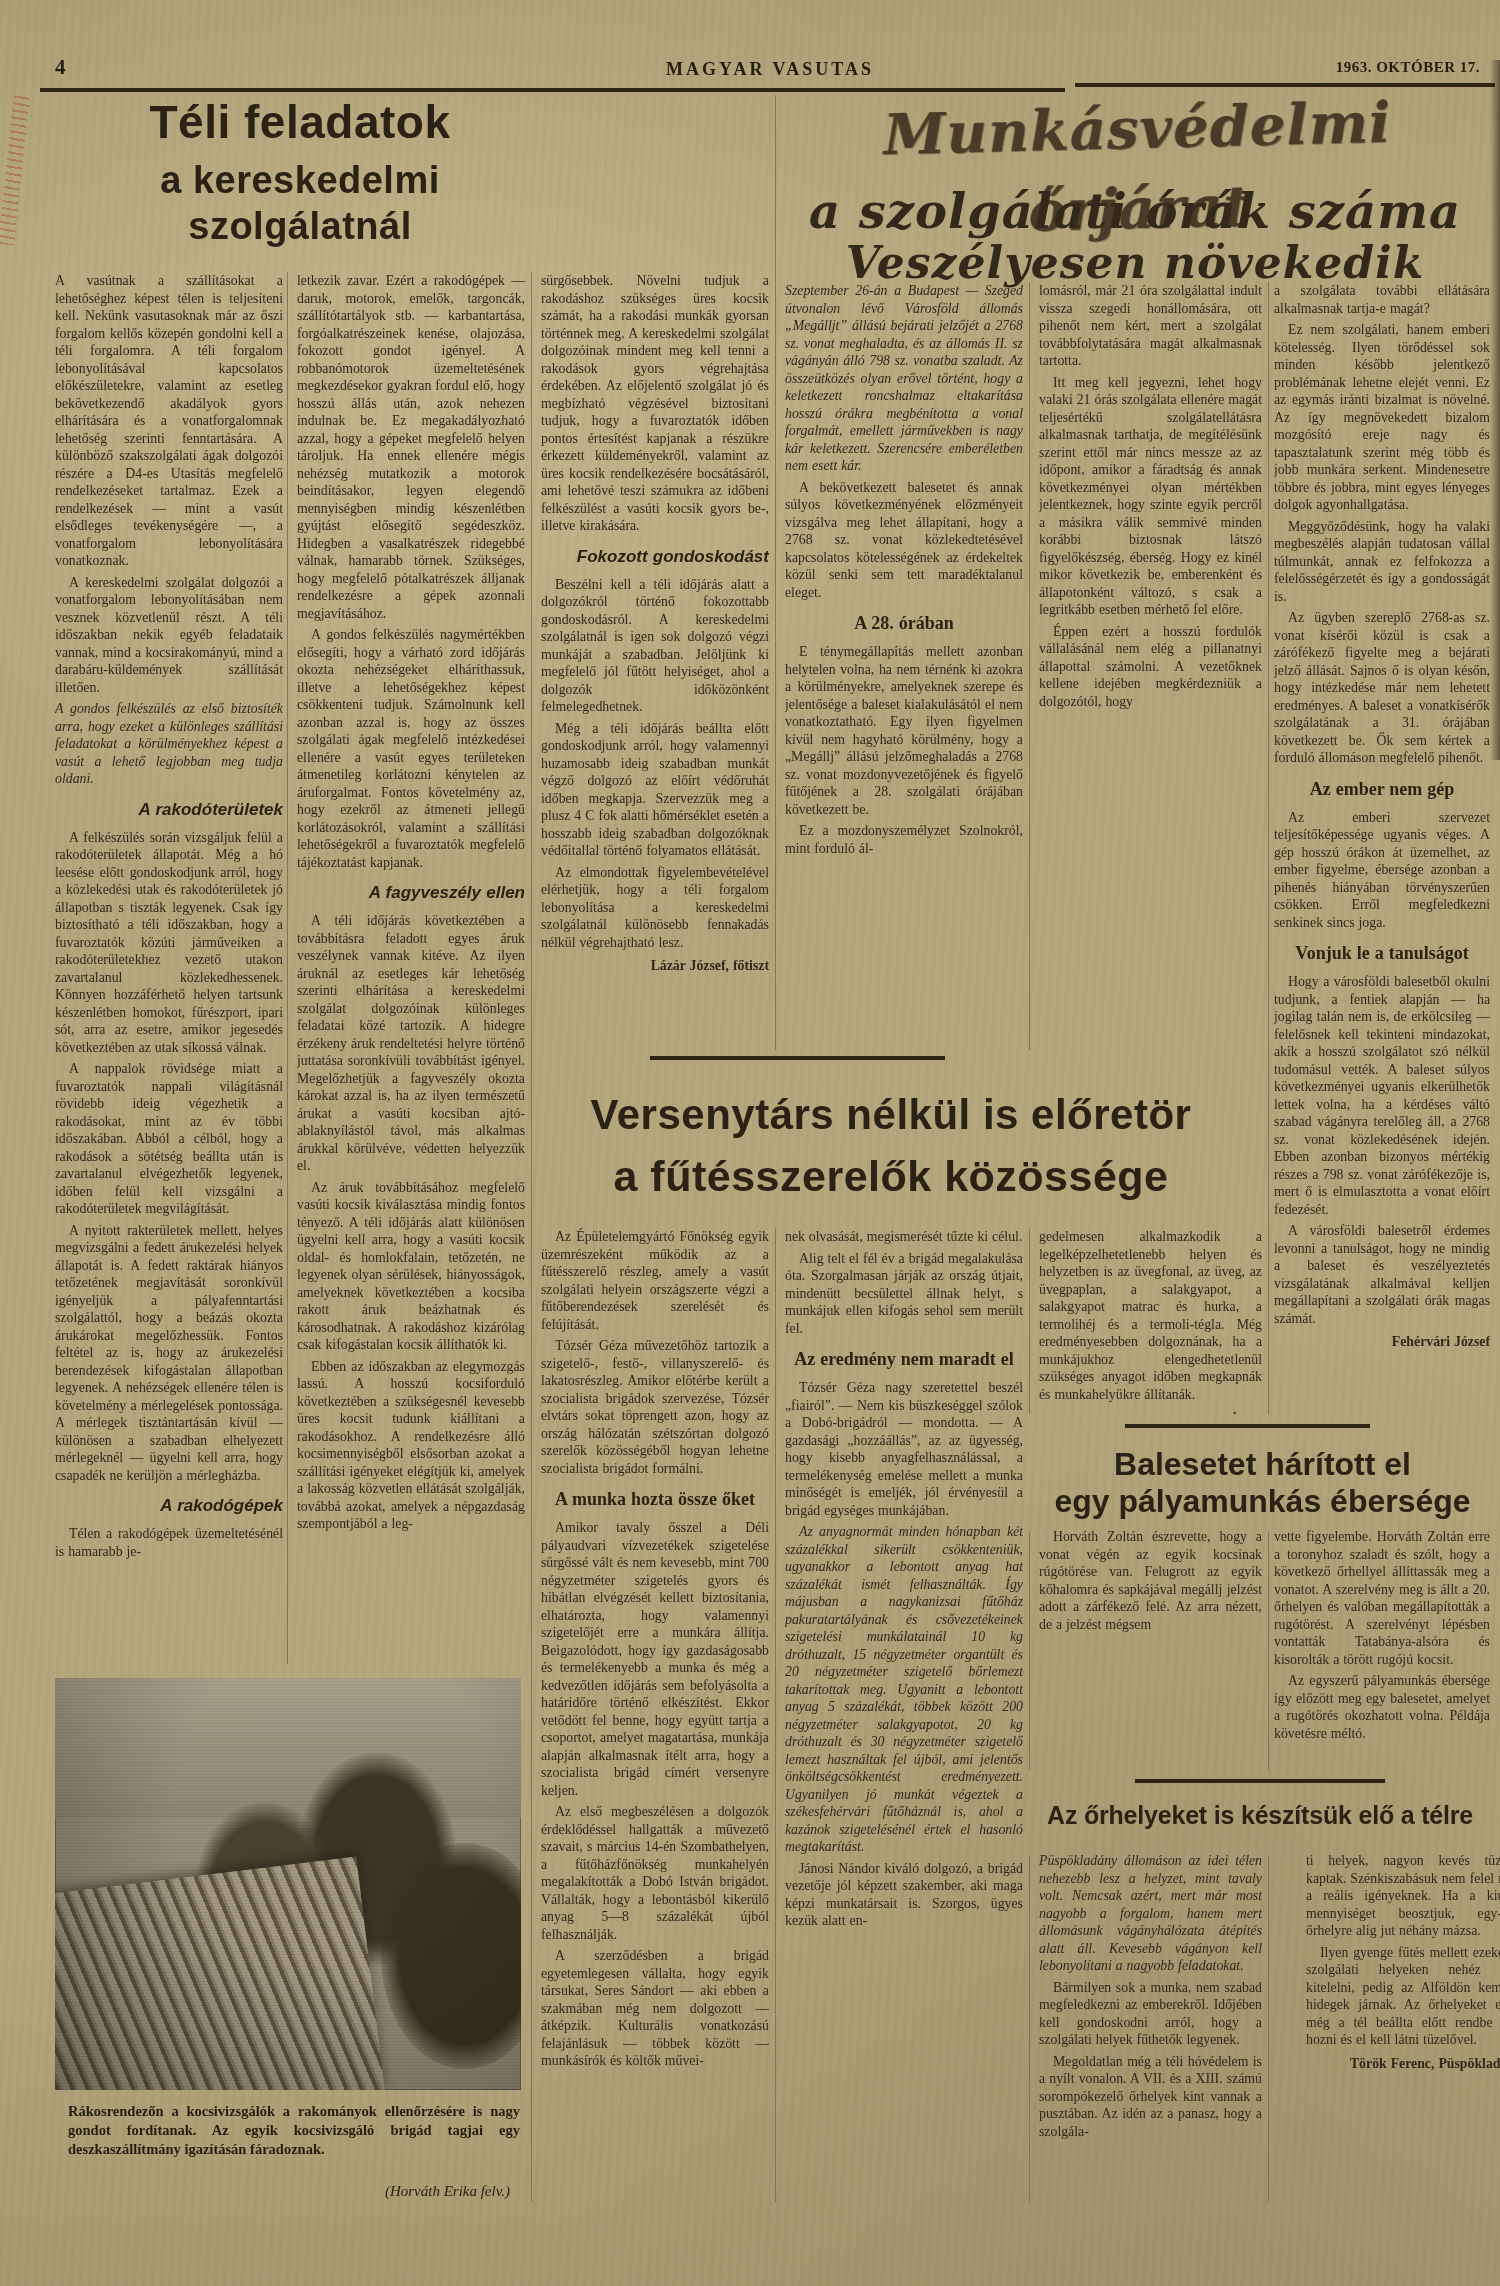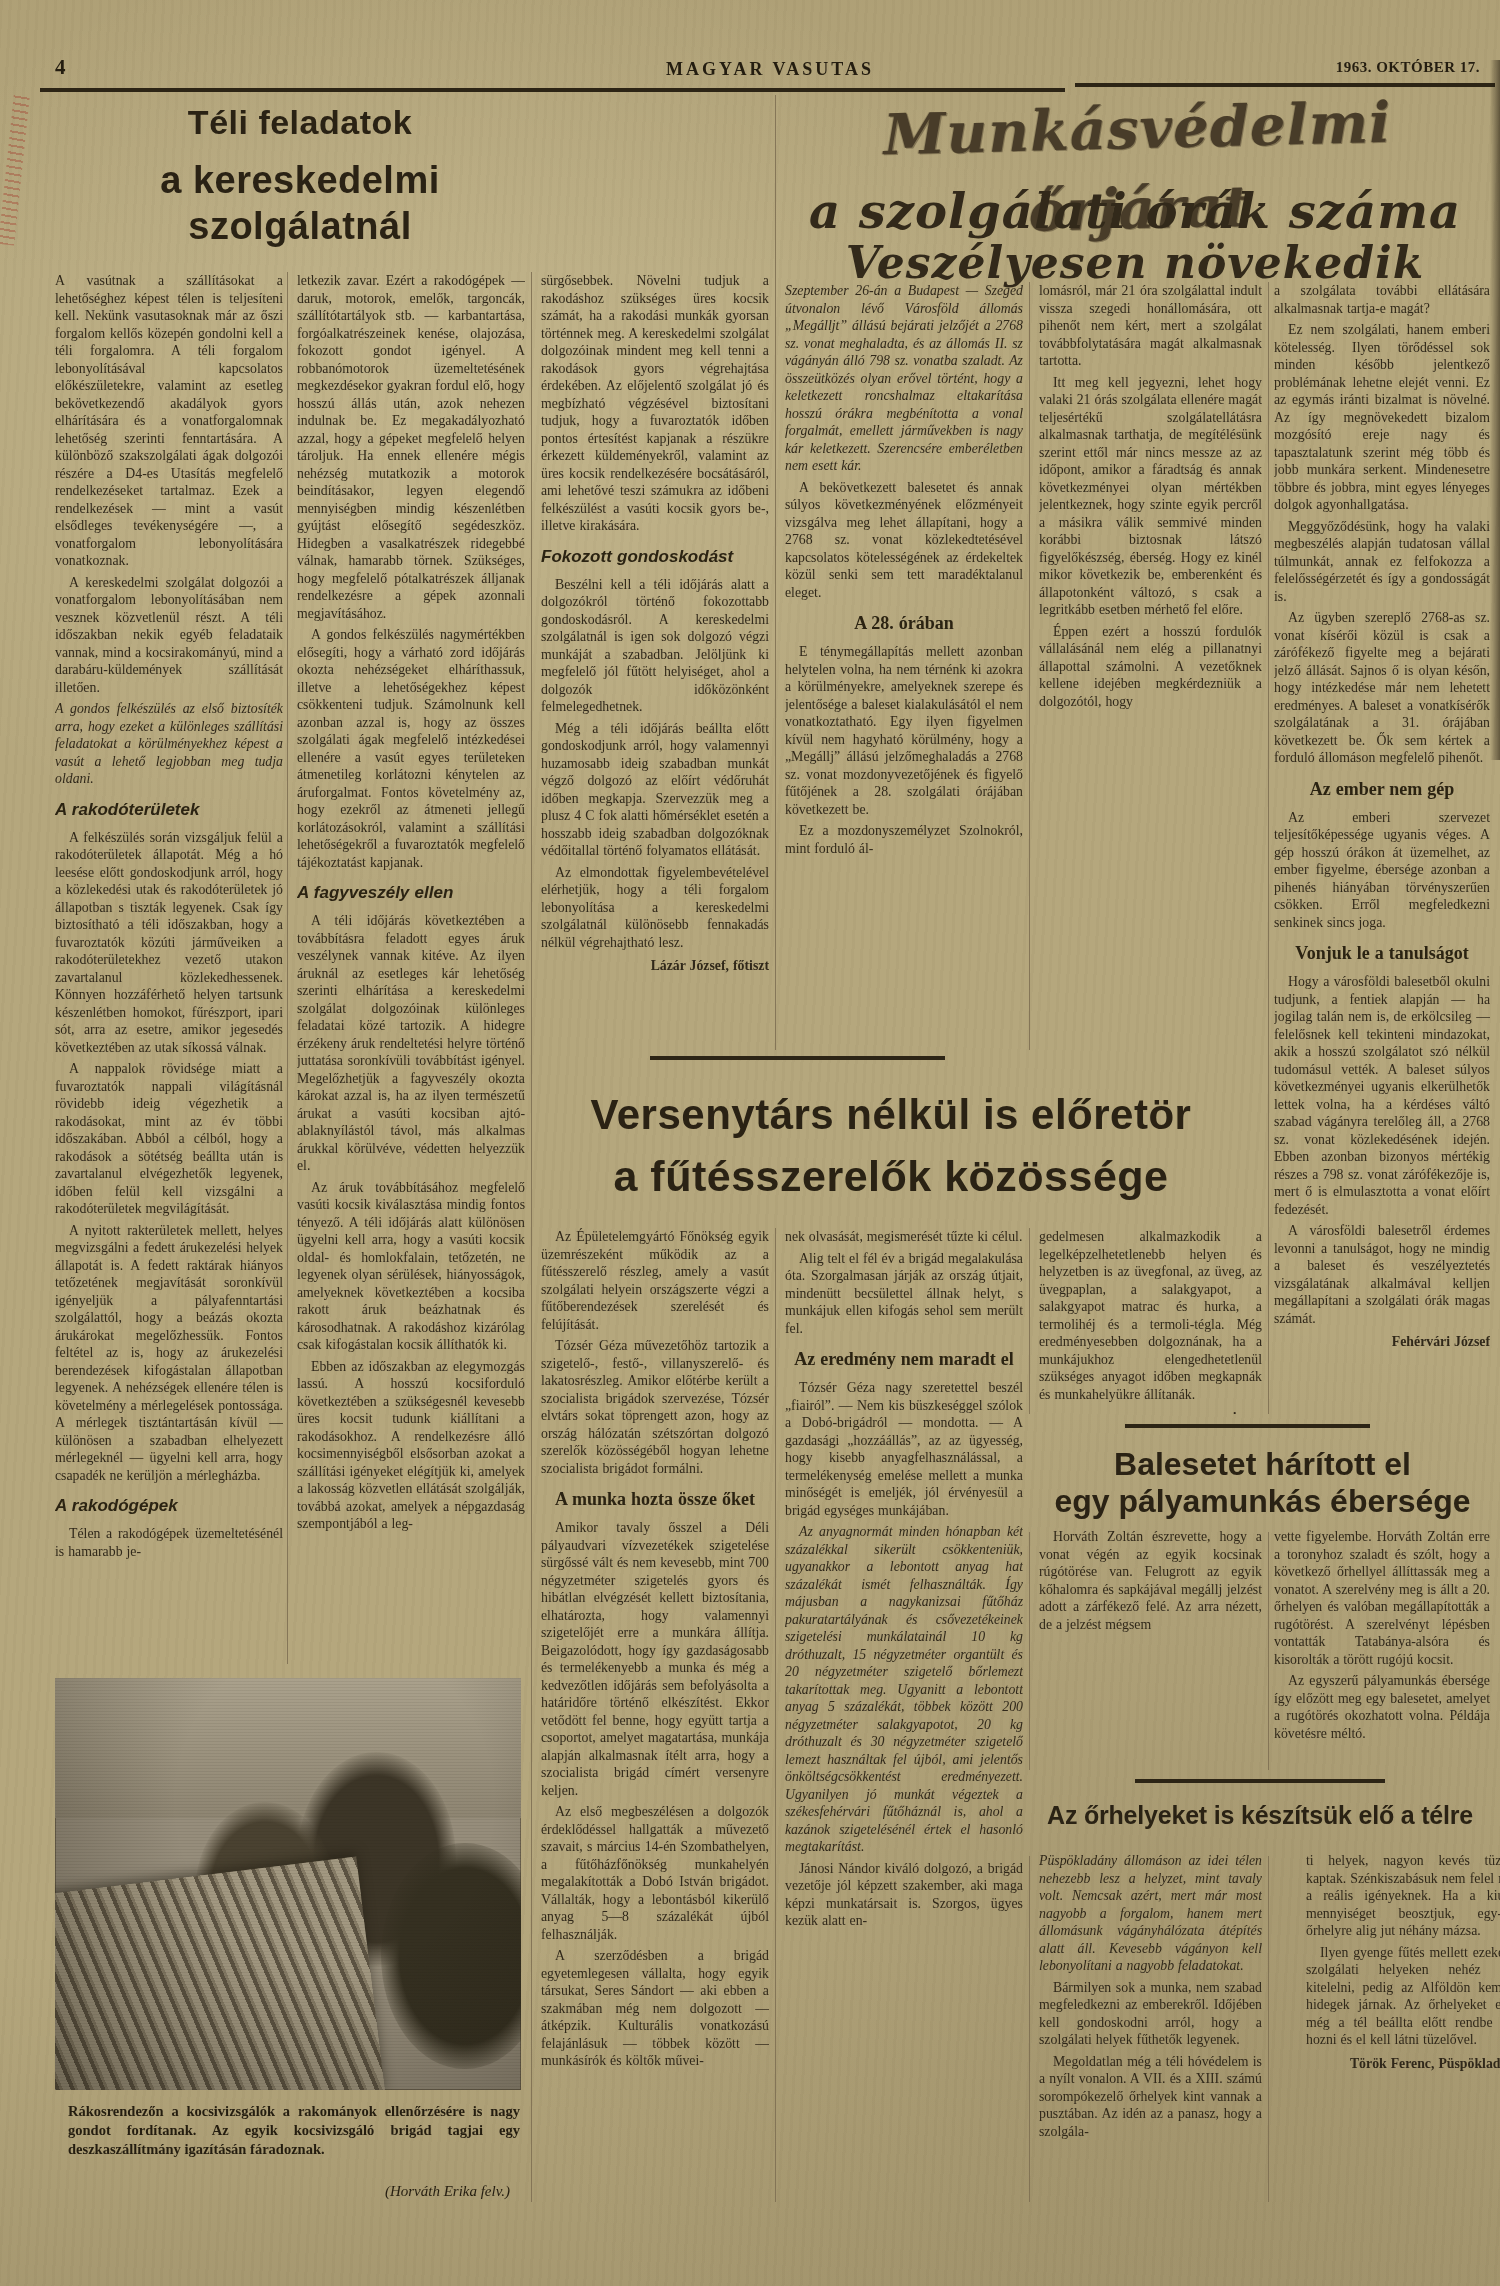--- a/index.html
+++ b/index.html
@@ -13,28 +13,28 @@
     font-family:"Liberation Serif",serif;color:#2f2719;}
   .abs{position:absolute;}
   .vrule{position:absolute;width:1px;background:#7c6d51;opacity:.85;}
   .hrule{position:absolute;background:#2c2415;}
   .col{position:absolute;font:13.8px/17.5px "Liberation Serif",serif;text-align:justify;
     color:#30281a;overflow:hidden;word-spacing:.5px;}
   .para{margin:0 0 4px;text-indent:14px;}
   .para.c{text-indent:0;}
   .para.i,.para.ic{font-style:italic;}
   .para.ic{text-indent:0;}
-  .para.h{font:bold italic 17px/20px "Liberation Sans",sans-serif;text-align:left;
+  .para.h{font:bold italic 17px/20px "Liberation Sans",sans-serif;text-align:right;
     text-indent:0;margin:12px 0 9px;color:#2b2312;}
   .para.hs{font:bold 18px/21px "Liberation Serif",serif;text-align:center;
     text-indent:0;margin:12px 0 9px;color:#2b2312;}
   .para.by{font-weight:bold;text-align:right;text-indent:0;margin-top:6px;}
   .headline-sans{font-family:"Liberation Sans",sans-serif;font-weight:bold;color:#2a2214;
     text-align:center;letter-spacing:.5px;}
-  #teli-h1{font-size:34px;line-height:52px;}
+  #teli-h1{font-size:46px;line-height:52px;}
   #teli-h2{font-size:38px;line-height:46px;margin-top:9px;}
   #banner{font-family:"DejaVu Serif",serif;font-style:italic;font-weight:bold;
     font-size:56px;line-height:80px;color:#483c29;text-align:center;transform:rotate(-1.4deg);
     text-shadow:1px 1px 0 rgba(40,30,15,.35), -1px 0 0 rgba(40,30,15,.2);letter-spacing:1px;}
   .headline-it{font-family:"DejaVu Serif",serif;font-style:italic;font-weight:bold;
     color:#32291a;text-align:center;}
   #vesz-h1{font-size:44px;line-height:50px;letter-spacing:1px;}
   #vesz-h2{font-size:48px;line-height:54px;margin-top:4px;letter-spacing:1px;}
   #fut-h1{font-size:42px;line-height:48px;}
   #fut-h2{font-size:43px;line-height:50px;margin-top:12px;}

